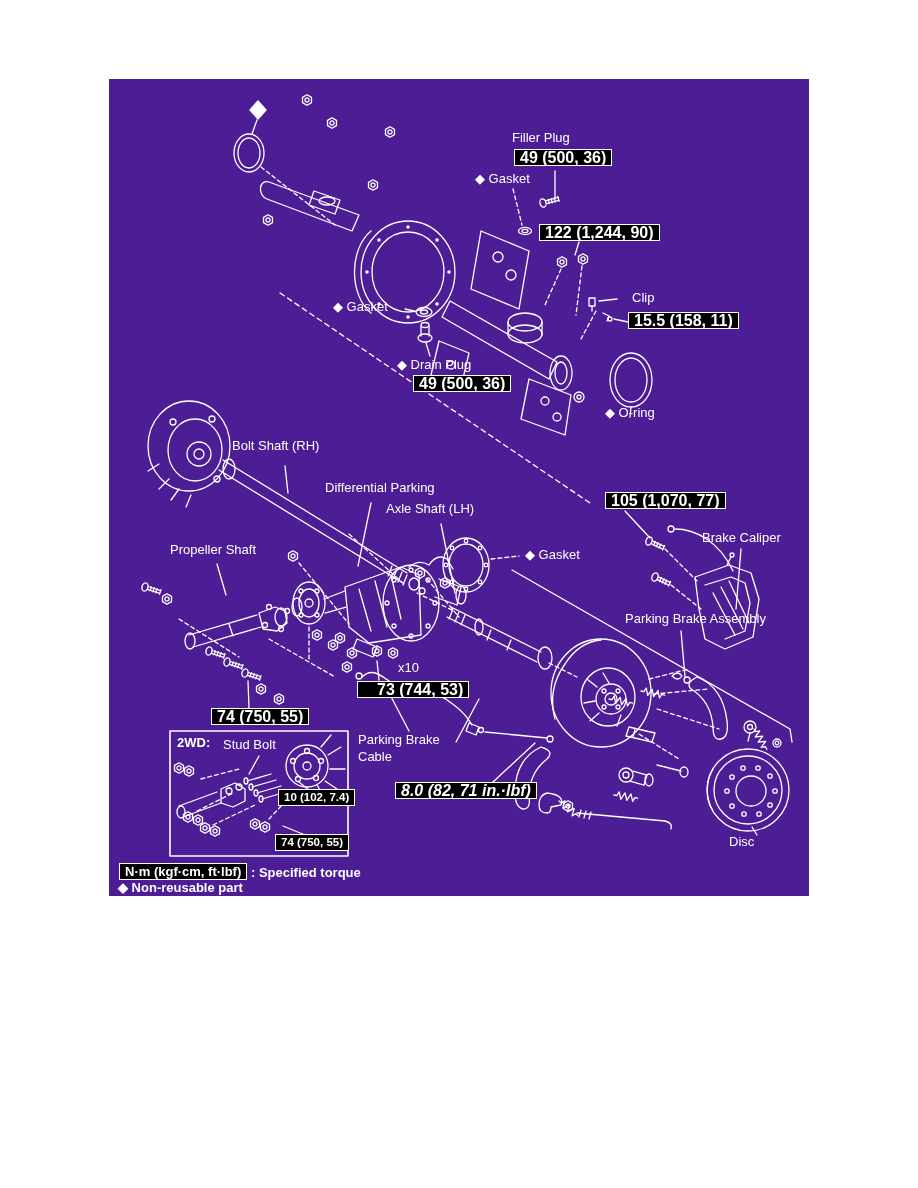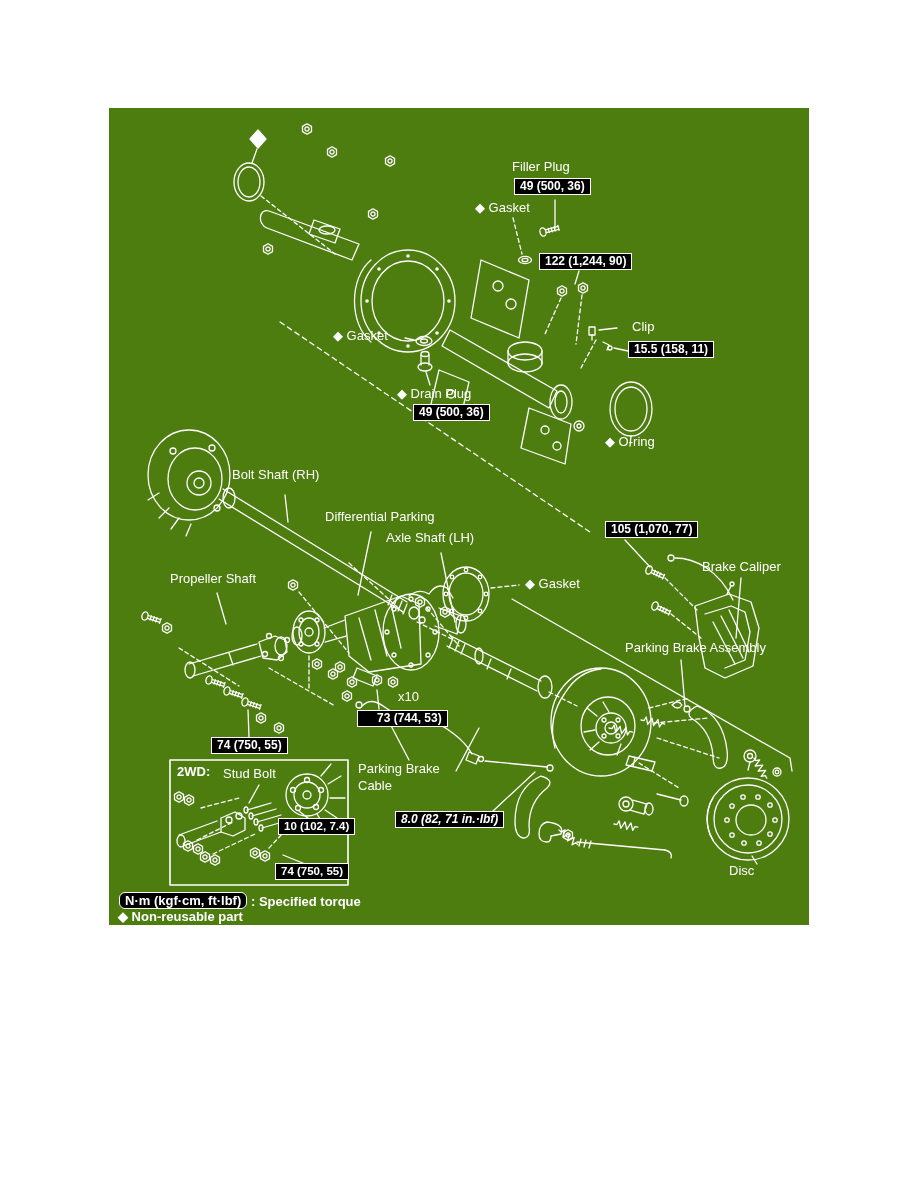--- a/index.html
+++ b/index.html
@@ -1,21 +1,21 @@
 <!DOCTYPE html>
 <html><head>
 <meta charset="utf-8">
 <style>
   html,body{margin:0;padding:0;background:#fff;}
   body{width:918px;height:1188px;position:relative;font-family:"Liberation Sans",sans-serif;}
-  .diagram{position:absolute;left:109px;top:108px;width:700px;height:817px;background:#4d7c0f;overflow:hidden;}
+  .diagram{position:absolute;left:109px;top:79px;width:700px;height:817px;background:#4c1d95;overflow:hidden;}
   .diagram svg{position:absolute;left:0;top:0;}
   .lbl{position:absolute;color:#fff;font-size:13px;line-height:1.3;white-space:nowrap;z-index:2;}
   .bold{font-weight:bold;}
-  .tbox{position:absolute;color:#fff;background:#000;border:1.5px solid #fff;font-size:12px;font-weight:bold;
+  .tbox{position:absolute;color:#fff;background:#000;border:1.5px solid #fff;font-size:16px;font-weight:bold;
         padding:0 5px;line-height:15px;white-space:nowrap;text-align:center;z-index:2;}
   .legend{font-weight:bold;}
 </style>
 </head>
 <body>
 
 <div class="diagram">
 
   <svg width="700" height="817" viewBox="0 0 700 817">
     <defs>
@@ -452,16 +452,16 @@
     <span>Cable</span>
   </div>
   <div class="tbox" style="left:286px;top:703px;font-style:italic;">8.0 (82, 71 in.·lbf)</div>
   <div class="tbox" style="left:102px;top:629px;">74 (750, 55)</div>
   <div class="lbl bold" style="left:68px;top:656px;">2WD:</div>
   <div class="lbl" style="left:114px;top:658px;">Stud Bolt</div>
   <div class="tbox" style="left:169px;top:710px;font-size:11.5px;">10 (102, 7.4)</div>
   <div class="tbox" style="left:166px;top:755px;font-size:11.5px;">74 (750, 55)</div>
   <div class="lbl" style="left:620px;top:755px;">Disc</div>
 
-  <div class="tbox legend" style="left:10px;top:784px;font-size:13px;border-radius:6px;">N·m (kgf·cm, ft·lbf)</div>
+  <div class="tbox legend" style="left:10px;top:784px;font-size:13px;">N·m (kgf·cm, ft·lbf)</div>
   <div class="lbl legend" style="left:142px;top:786px;">: Specified torque</div>
   <div class="lbl legend" style="left:9px;top:801px;">◆ Non-reusable part</div>
 </div>
 
 </body></html>

